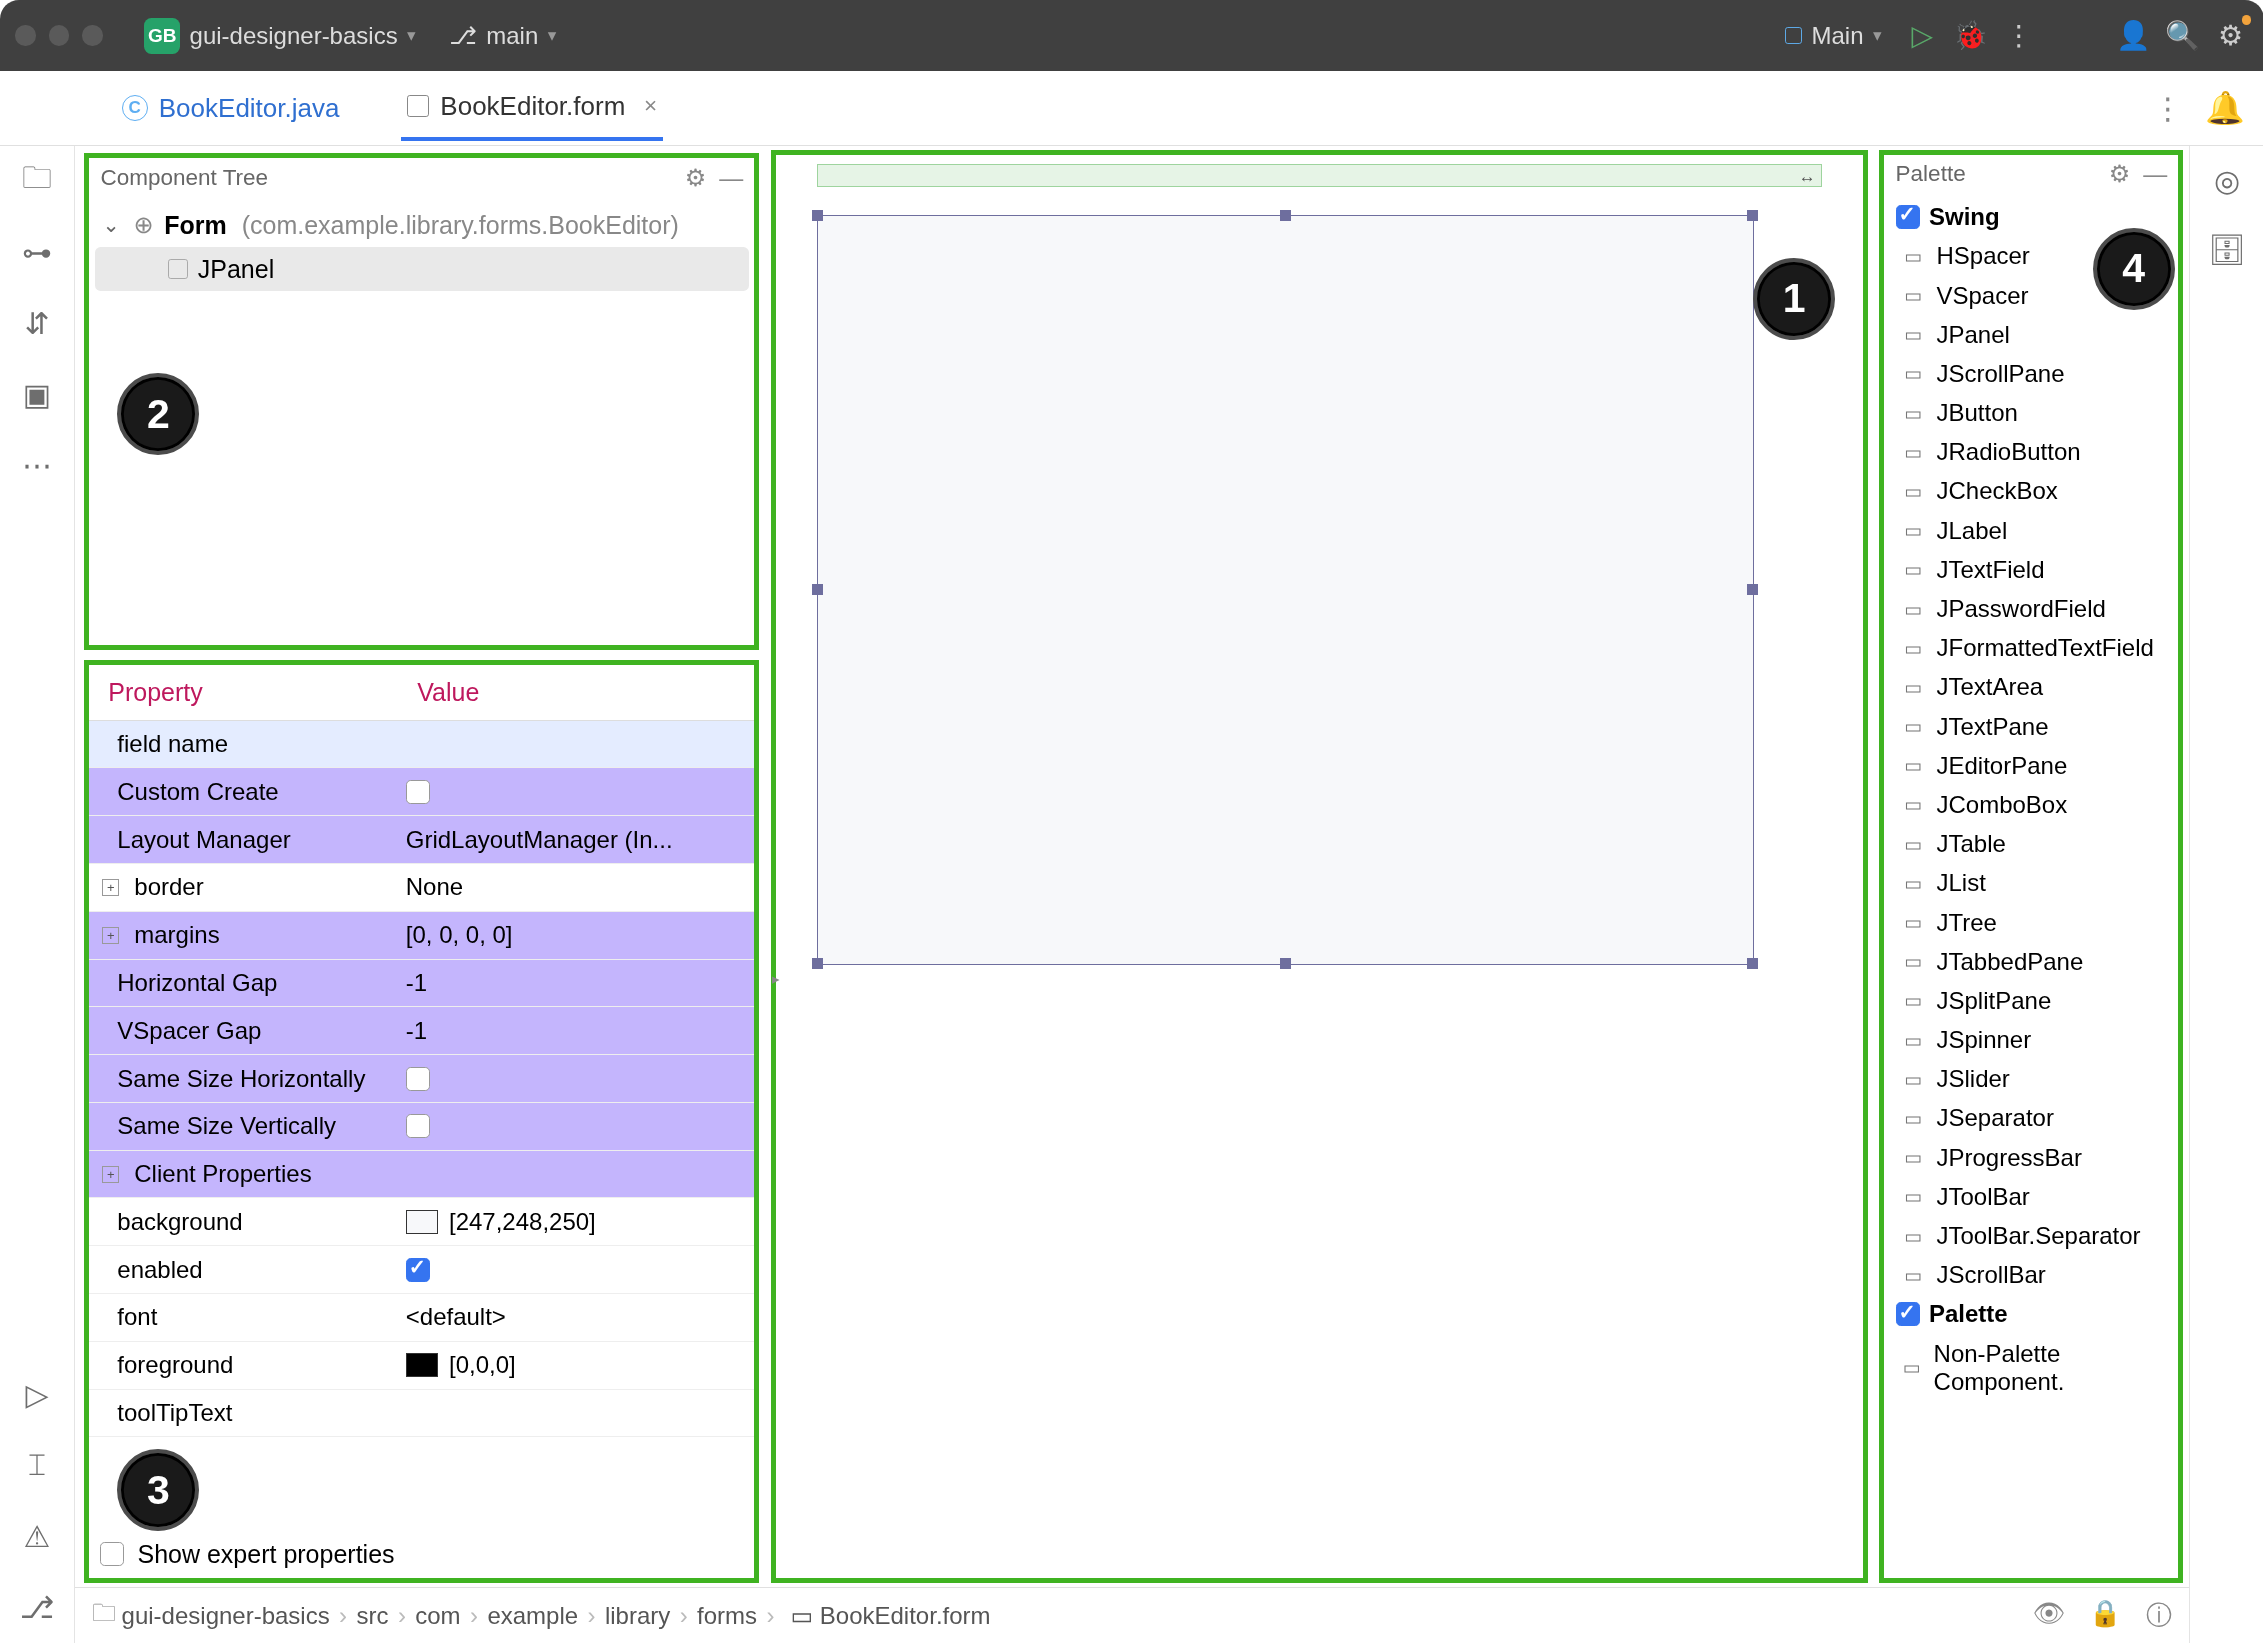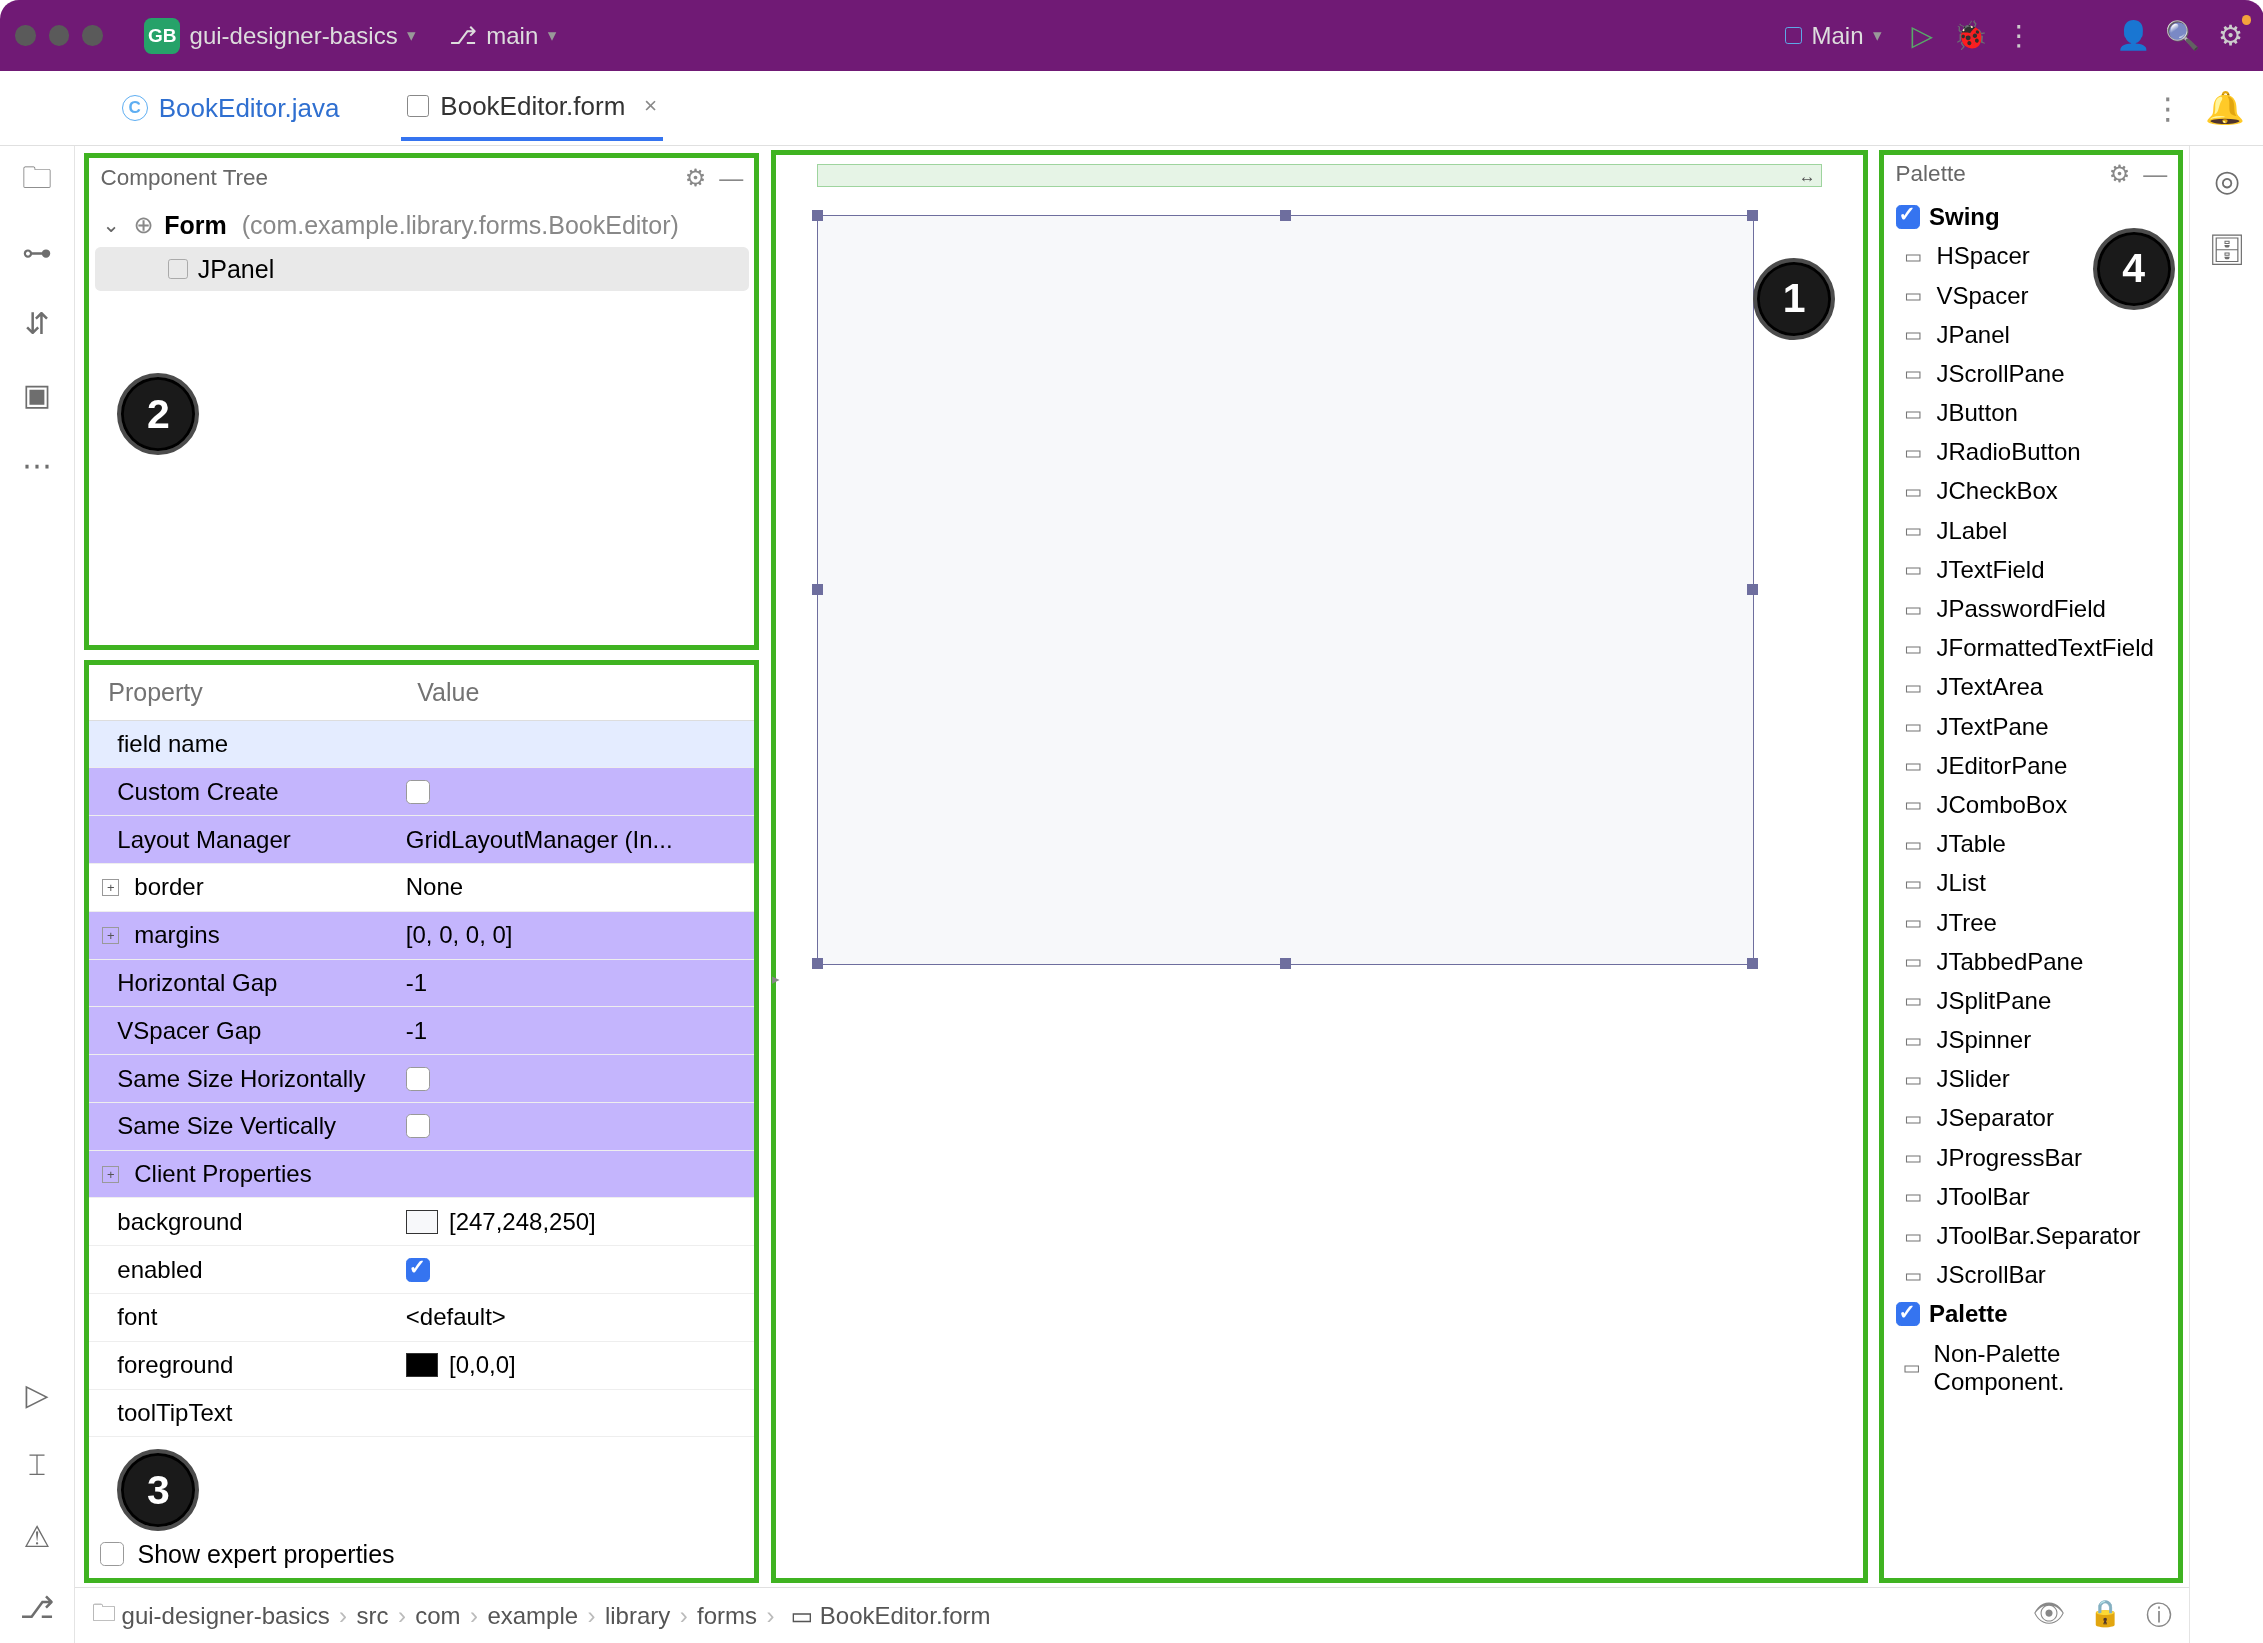--- a/index.html
+++ b/index.html
@@ -1,20 +1,20 @@
 <!DOCTYPE html>
 <html style="font-size:15px"><head>
 <meta charset="utf-8">
 <style>
 * { box-sizing: border-box; margin: 0; padding: 0; font-family: -apple-system, BlinkMacSystemFont, "Segoe UI", Arial, sans-serif; }
 html, body { width: 2264px; height: 1643px; overflow: hidden; background: #fff; }
 .window { width: 2264px; height: 1643px; display: flex; flex-direction: column; background: #fff; border-radius: 19px; overflow: hidden; }
 
 
-.titlebar { height: 71px; background: #701a75; display: flex; align-items: center; padding: 0 15px; gap: 11.2px; color: #cfcfcf; }
+.titlebar { height: 71px; background: #404040; display: flex; align-items: center; padding: 0 15px; gap: 11.2px; color: #cfcfcf; }
 .traffic-lights { display: flex; gap: 13px; margin-right: 19px; }
 .dot { width: 20.6px; height: 20.6px; border-radius: 50%; background: #5a5a5a; }
 .proj-badge { width: 36px; height: 36px; border-radius: 7.5px; background: #26a269; color: #fff; font-size: 19px; font-weight: 700; display:flex; align-items:center; justify-content:center; }
 .titlebar-item { display: flex; align-items: center; gap: 9.4px; padding: 5.6px 11.2px; color: #ddd; font-size: 24px; }
 .caret-down-icon { font-size: 17px; color: #999; }
 .titlebar-spacer { flex: 1; }
 .titlebar-icon { width: 37px; height: 37px; display:flex; align-items:center; justify-content:center; color:#ccc; font-size:28px; }
 .run-play { color:#59a869; }
 .debug { color:#59a869; }
 .run-config-outline { width:17px; height:17px; border:1.9px solid #5da9e6; border-radius:2.8px; display:inline-block; }
@@ -55,21 +55,21 @@
 .tree-row { display:flex; align-items:center; gap:9.4px; padding: 7.5px 7.5px; border-radius:5.6px; }
 .tree-row.selected { background:#e9e9e9; }
 .tree-indent { display:inline-block; }
 .tree-chevron { font-size:20.6px; color:#666; width:20.6px; }
 .tree-node-icon { width:22.5px; height:22.5px; display:inline-flex; align-items:center; justify-content:center; }
 .form-icon { color:#888; font-size:24px; }
 .tree-text { white-space:nowrap; }
 .tree-sub { color:#888;margin-left:8px; }
 
 
-.prop-headers { display:flex; font-size:25px; font-weight:500; color:#737373; border-bottom: 0.9px solid #ddd; }
+.prop-headers { display:flex; font-size:25px; font-weight:500; color:#be185d; border-bottom: 0.9px solid #ddd; }
 .prop-headers > div { padding: 13px 19px; }
 .col-prop { width: 309px; }
 .col-val { flex:1; }
 .prop-row { display:flex; font-size:24px; border-bottom: 0.9px solid #eee; align-items:center; min-height:47px; }
 .prop-row .pname { width:309px; padding: 9.4px 9.4px 9.4px 28px; display:flex; align-items:center; gap:9.4px; }
 .prop-row .pval { flex:1; padding: 9.4px 7.5px; display:flex; align-items:center; gap:11.2px; }
 .prop-row.selected { background:#e4ecff; }
 .prop-row.alt { background:#c4b5fd;text-align:right; }
 .expand-box { width:17px; height:17px; border:0.9px solid #999; font-size:13px; line-height:13px; display:flex; align-items:center; justify-content:center; color:#555; position:relative; left:-15px; margin-right:-9.4px; }
 .checkbox { width:24px; height:24px; border:1.9px solid #999; border-radius:4.7px; background:#fff; }

